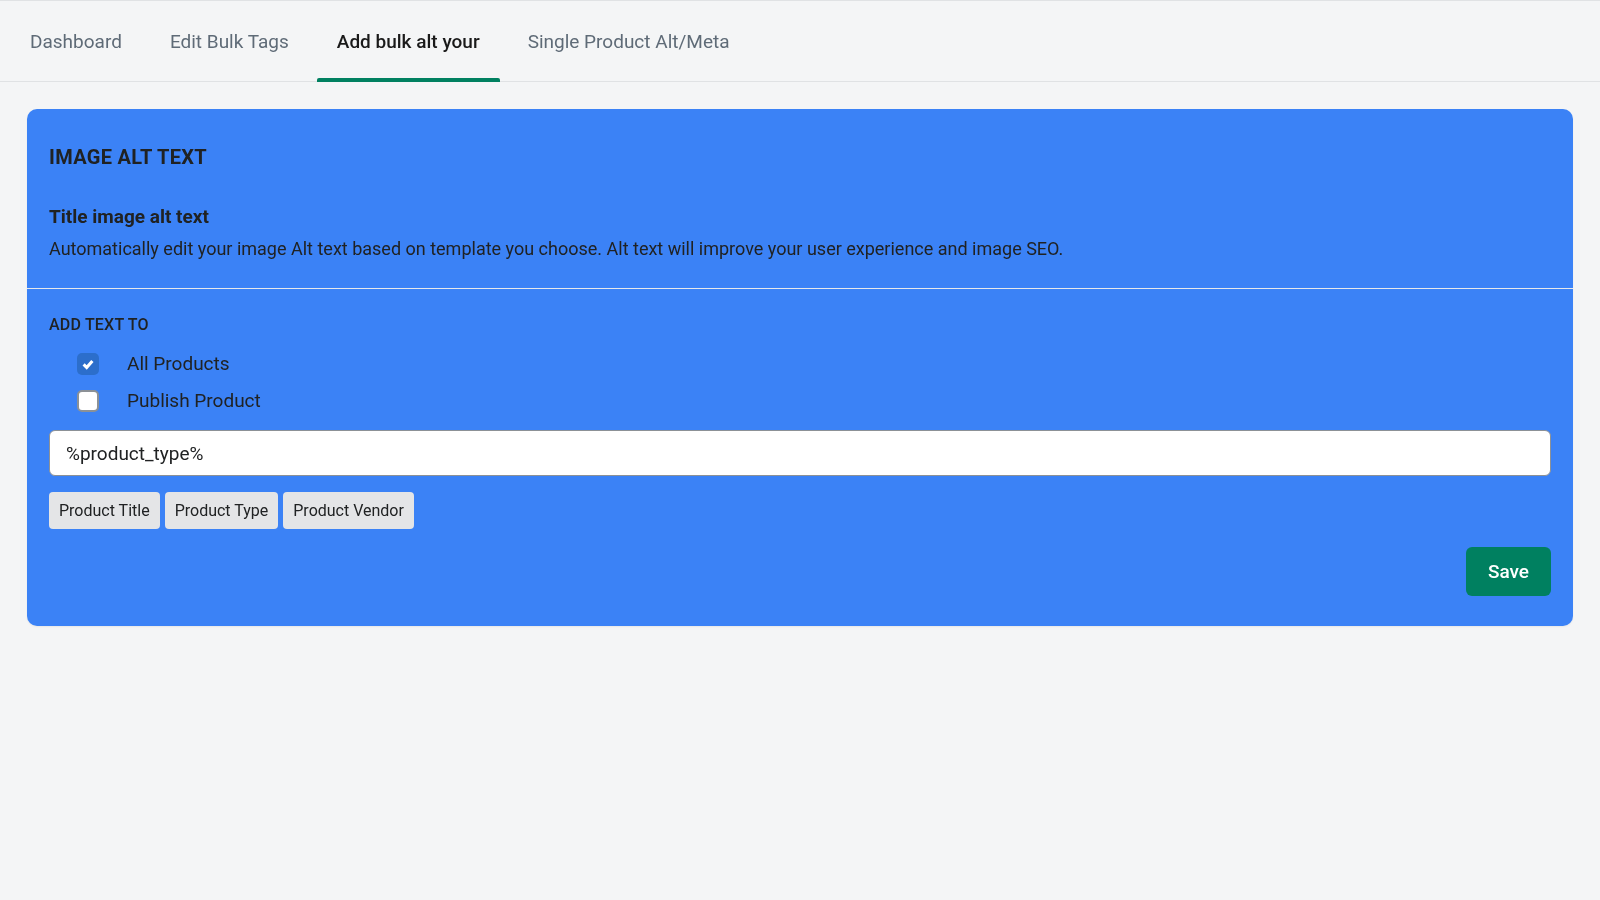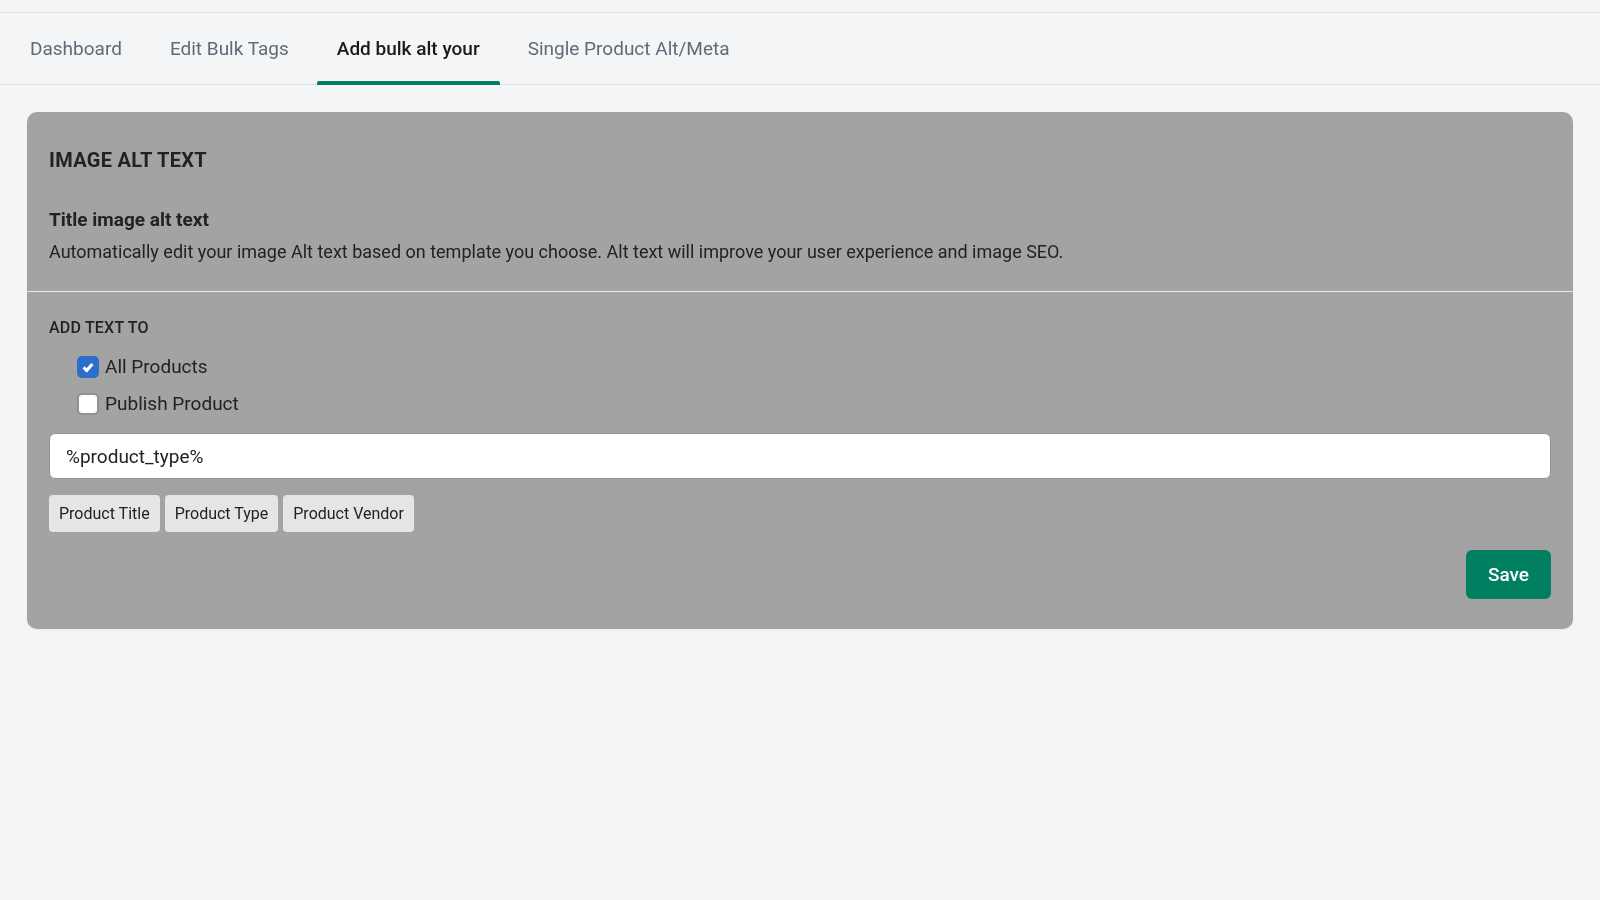--- a/index.html
+++ b/index.html
@@ -14,23 +14,22 @@
     height: 900px;
     overflow: hidden;
   }
   .tabs-bar {
     background: #f4f5f6;
     border-top: 1px solid #e0e2e4;
     border-bottom: 1px solid #e0e2e4;
     padding: 0 30px;
     display: flex;
     gap: 48px;
-    height: 73px;
-    align-items: center;
-    margin-top: 12px;
+    height: 82px;
+    align-items: center;
   }
   .tab {
     font-size: 19px;
     color: #5f6b77;
     cursor: pointer;
     height: 100%;
     display: flex;
     align-items: center;
     position: relative;
   }
@@ -42,21 +41,21 @@
     content: "";
     position: absolute;
     left: -20px;
     right: -20px;
     bottom: -1px;
     height: 4px;
     background: #008060;
     border-radius: 2px 2px 0 0;
   }
   .card {
-    background: #a3a3a3;
+    background: #3b82f6;
     margin: 27px 27px 0 27px;
     border-radius: 10px;
     box-shadow: 0 1px 2px rgba(0,0,0,0.06);
   }
   .card-header {
     padding: 36px 22px 26px 22px;
     border-bottom: 1px solid #e6e8ea;
   }
   .card-title {
     font-size: 20px;
@@ -82,21 +81,21 @@
   .section-label {
     font-size: 16px;
     font-weight: 500;
     color: #202223;
     letter-spacing: 0.2px;
     margin-bottom: 18px;
   }
   .checkbox-row {
     display: flex;
     align-items: center;
-    gap: 6px;
+    gap: 28px;
     margin-bottom: 14px;
     cursor: pointer;
     padding-left: 28px;
   }
   .checkbox {
     width: 22px;
     height: 22px;
     border-radius: 5px;
     display: flex;
     align-items: center;

